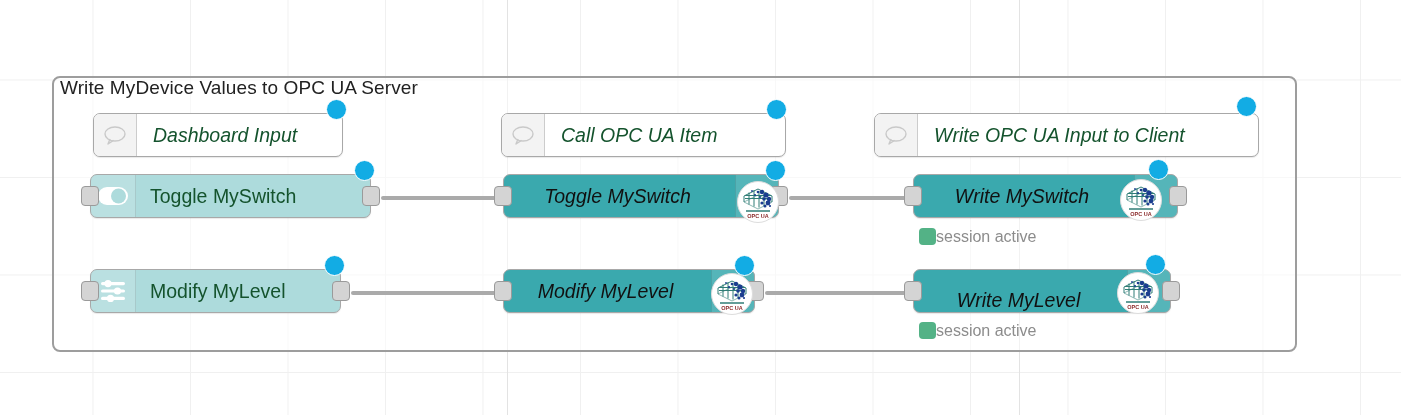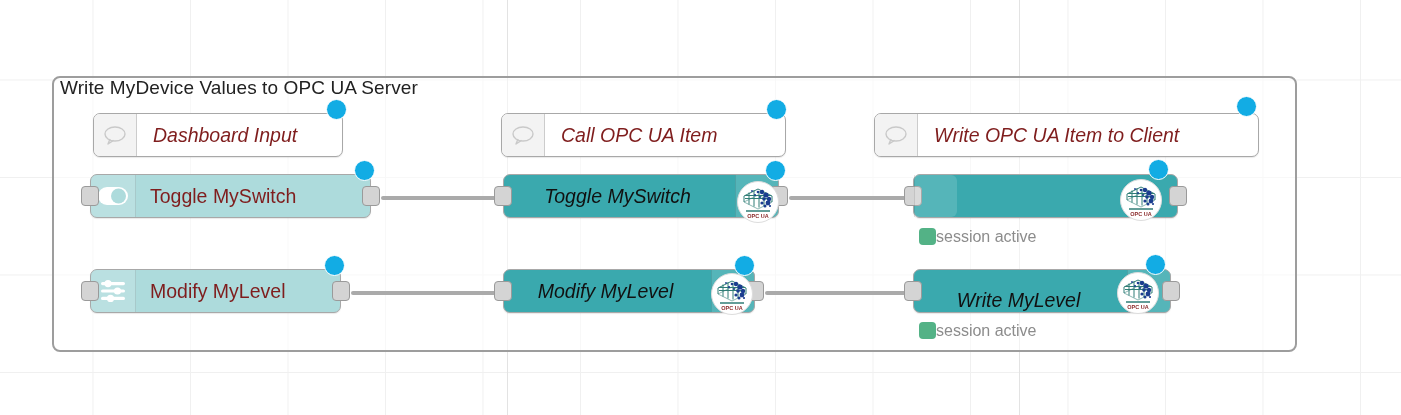--- a/index.html
+++ b/index.html
@@ -65,21 +65,21 @@
     border: 1.5px solid #a8a8a8;
     border-radius: 7px;
     display: flex;
     align-items: center;
     box-shadow: 0 1px 1px rgba(0,0,0,0.09);
   }
   .node-label {
     flex: 1;
     text-align: center;
     font-size: 19px;
-    color: #7f1d1d;
+    color: #14532d;
     white-space: nowrap;
     overflow: hidden;
   }
 
   
   .node.comment {
     background: #ffffff;
     height: 44px;
   }
   .comment .icon-strip {
@@ -238,21 +238,21 @@
   </div>
   <div class="blue-dot" style="left:766px; top:99px;"></div>
 
   <div class="node comment" style="left:874px; top:113px; width:385px;">
     <div class="icon-strip">
       <svg class="icon-svg" width="24" height="20" viewBox="0 0 24 20" aria-hidden="true">
         <ellipse cx="12" cy="9" rx="10" ry="7" fill="none" stroke="#c9c9c9" stroke-width="1.4"></ellipse>
         <path d="M7 14 L5 19 L10.5 15.3" fill="none" stroke="#c9c9c9" stroke-width="1.4" stroke-linejoin="round"></path>
       </svg>
     </div>
-    <div class="node-label">Write OPC UA Item to Client</div>
+    <div class="node-label">Write OPC UA Input to Client</div>
   </div>
   <div class="blue-dot" style="left:1236px; top:96px;"></div>
 
   <div class="node dash" style="left:90px; top:174px; width:281px;">
     <div class="port in"></div>
     <div class="icon-strip">
       <svg class="icon-svg" width="32" height="20" viewBox="0 0 32 20" aria-hidden="true">
         <rect x="1" y="1" width="30" height="18" rx="9" fill="#ffffff"></rect>
         <circle cx="21.5" cy="10" r="7.5" fill="#addbdc"></circle>
       </svg>
@@ -291,20 +291,21 @@
           <circle cx="32" cy="24" r="1.1"></circle>
       </g>
       <line x1="8" y1="29" x2="32" y2="29" stroke="#2f7d76" stroke-width="1.4"></line>
       <text x="20" y="35.5" font-family="'Liberation Sans',sans-serif" font-size="5.5" fill="#8a2a2a" text-anchor="middle" font-weight="bold">OPC UA</text>
     </svg>
   </div>
   <div class="blue-dot" style="left:765px; top:160px;"></div>
 
   <div class="node opcua" style="left:913px; top:174px; width:265px;">
     <div class="port in"></div>
+    <div class="node-label">Write MySwitch</div>
     <div class="icon-strip-right"></div>
     <div class="port out"></div>
   </div>
   <div class="opcua-badge" style="left:1120px; top:179px;">
     <svg width="40" height="40" viewBox="0 0 40 40" aria-hidden="true">
       <g stroke="#2f7d76" stroke-width="1" fill="none">
         <path d="M6 20 L20 13 L34 20 L20 27 Z" opacity="0.55"></path>
         <path d="M6 20 L6 14 L20 7 L34 14 L34 20"></path>
         <path d="M11 10.5 L11 22.5 M16 8 L16 24.5 M21 9 L21 25.5 M26 11.5 L26 24"></path>
         <path d="M7 16.5 L33 16.5 M7 13.5 L33 13.5"></path>

